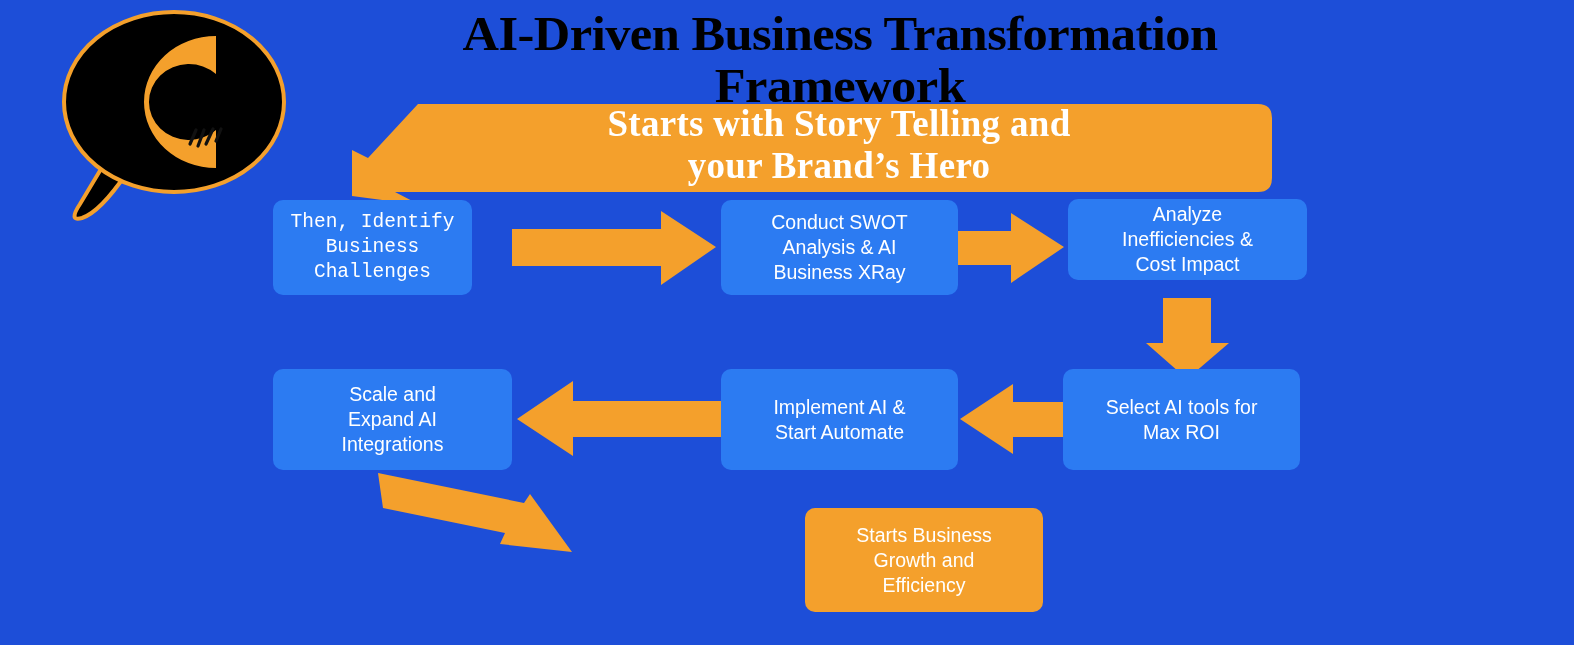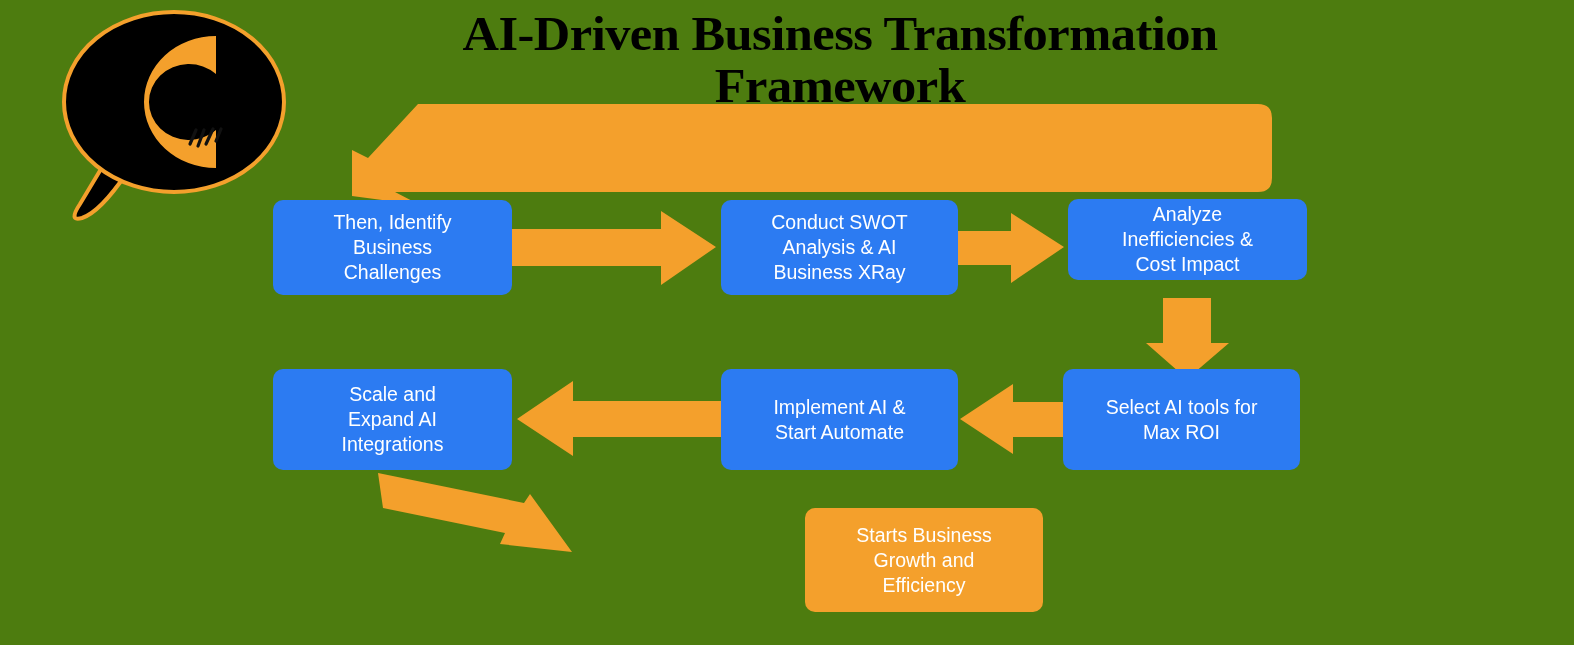--- a/index.html
+++ b/index.html
@@ -7,21 +7,21 @@
     padding: 0;
     background: #ffffff;
   }
   body {
     font-family: "Liberation Sans", sans-serif;
   }
   #canvas {
     position: relative;
     width: 1574px;
     height: 645px;
-    background: #4d7c0f;
+    background: #1d4ed8;
     overflow: hidden;
   }
   
   .logo {
     position: absolute;
     left: 40px;
     top: 4px;
     width: 250px;
     height: 220px;
   }
@@ -157,22 +157,24 @@
                L524 503
                L530 494
                L572 552
                L500 544
                L505 533
                L383 508
                Z" fill="#F4A02C"></path>
     </g>
   </svg>
 
+  <div class="banner-text">Starts with Story Telling and
+your Brand’s Hero</div>
 
-  <div class="box blue" style="left:273px; top:200px; width:239px; height:95px;">Then, Identify
+  <div class="box blue" style="left:273px; top:200px; width:199px; height:95px;font-family:Liberation Mono, monospace;">Then, Identify
 Business
 Challenges</div>
 
   <div class="box blue" style="left:721px; top:200px; width:237px; height:95px;">Conduct SWOT
 Analysis &amp; AI
 Business XRay</div>
 
   <div class="box blue" style="left:1068px; top:199px; width:239px; height:81px;">Analyze
 Inefficiencies &amp;
 Cost Impact</div>

